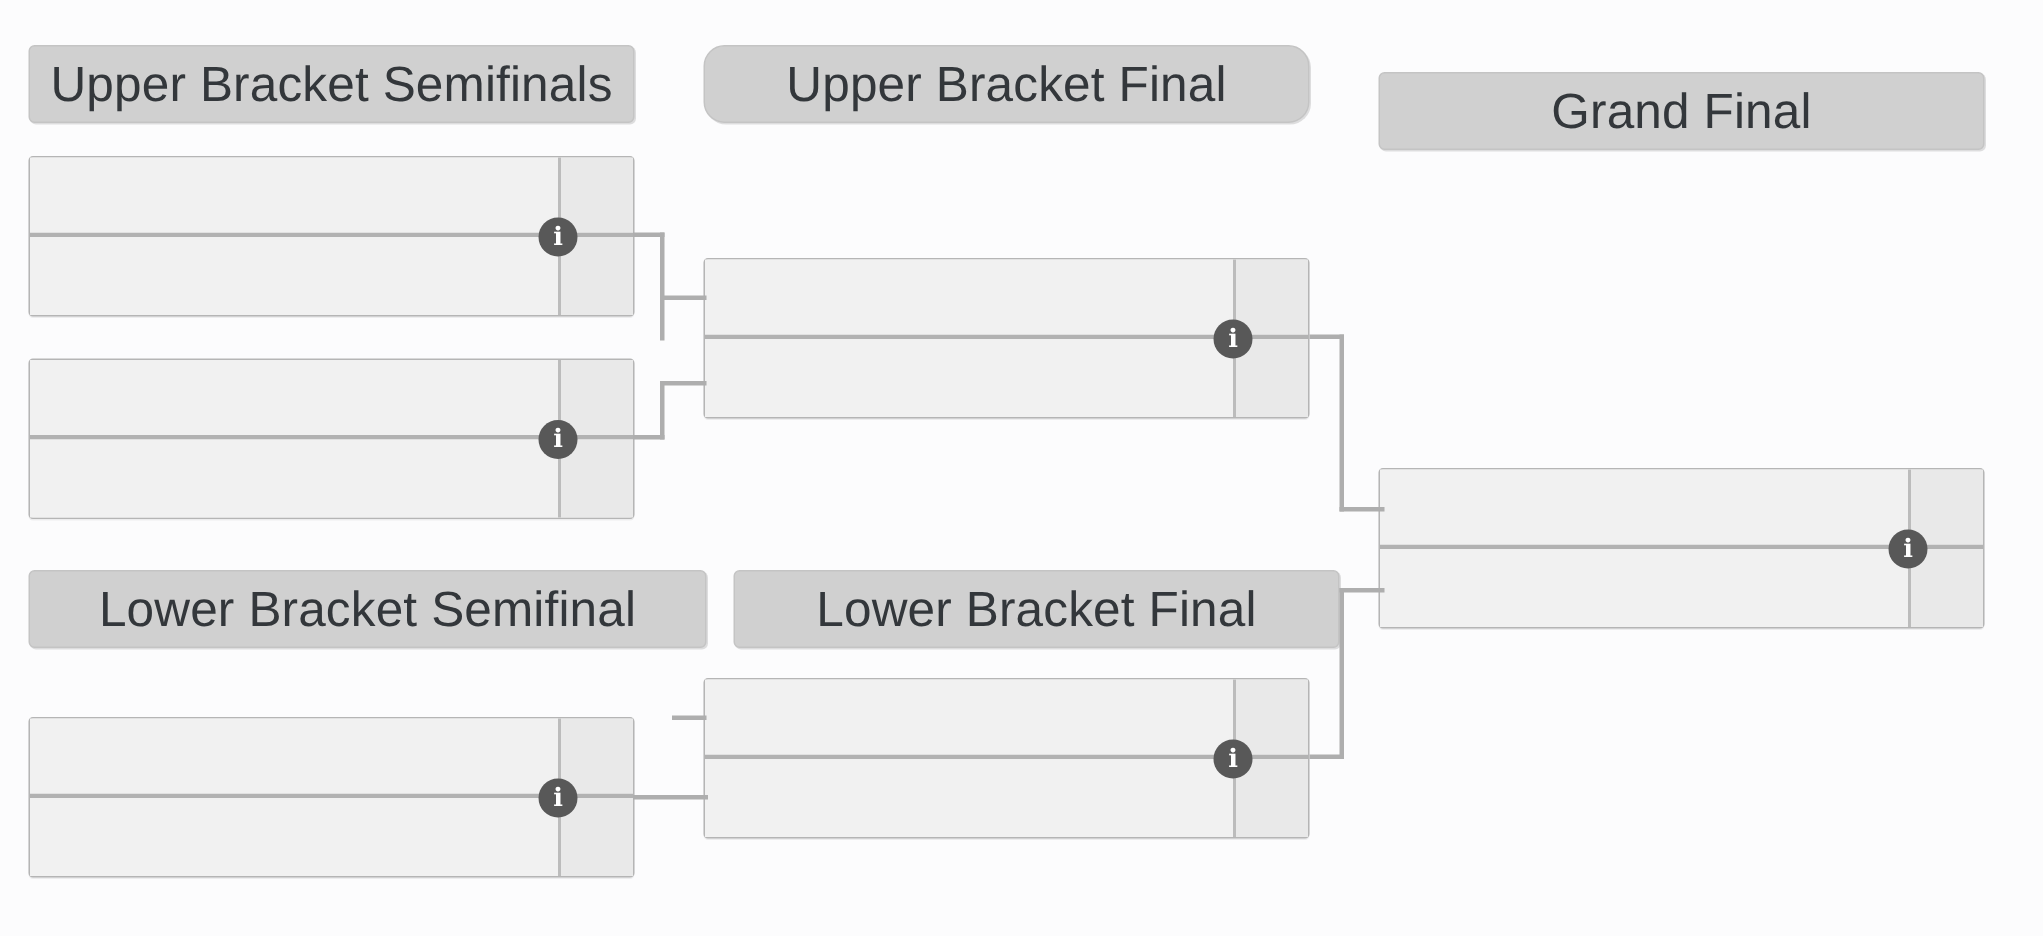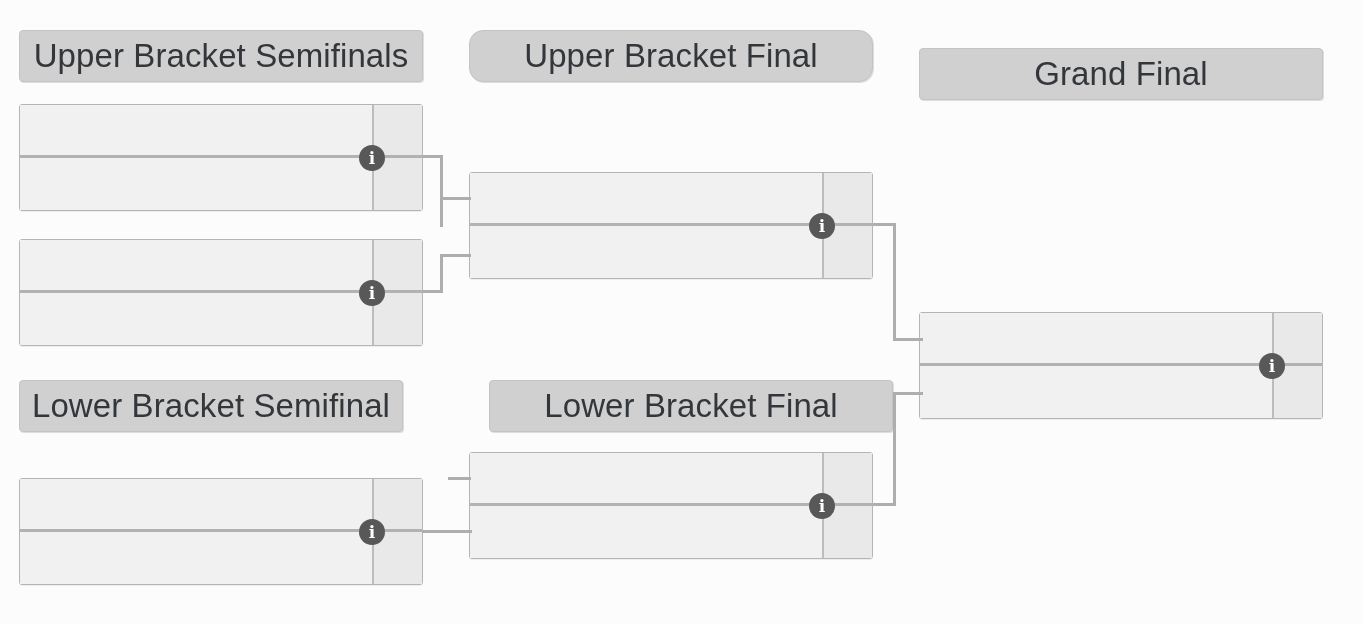--- a/index.html
+++ b/index.html
@@ -124,21 +124,21 @@
   </div>
 
   <div class="round-header" style="left:469px; top:30px; width:404px;border-radius:14px;">
     <span class="round-header-label">Upper Bracket Final</span>
   </div>
 
   <div class="round-header" style="left:919px; top:48px; width:404px;">
     <span class="round-header-label">Grand Final</span>
   </div>
 
-  <div class="round-header" style="left:19px; top:380px; width:384px;text-align:center;">
+  <div class="round-header" style="left:19px; top:380px; width:452px;text-align:center;">
     <span class="round-header-label">Lower Bracket Semifinal</span>
   </div>
 
   <div class="round-header" style="left:489px; top:380px; width:404px;">
     <span class="round-header-label">Lower Bracket Final</span>
   </div>
 
   <div class="conn conn-h" style="left:422px; top:155px; width:21px;"></div>
   <div class="conn conn-v" style="left:440px; top:155px; height:72px;"></div>
 

